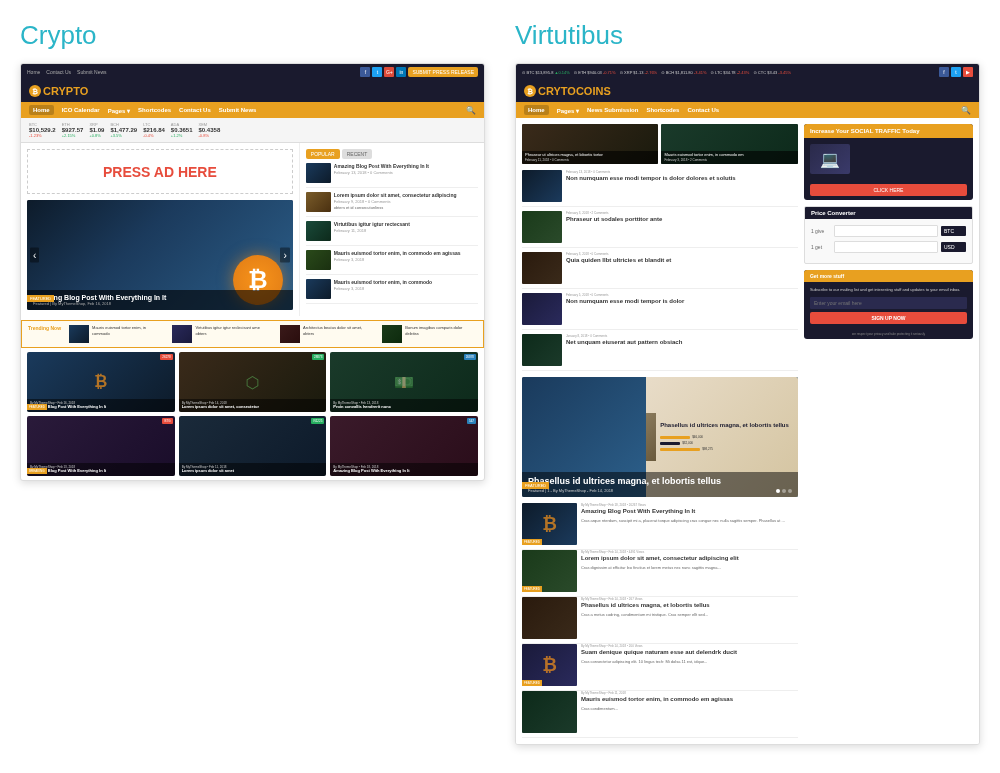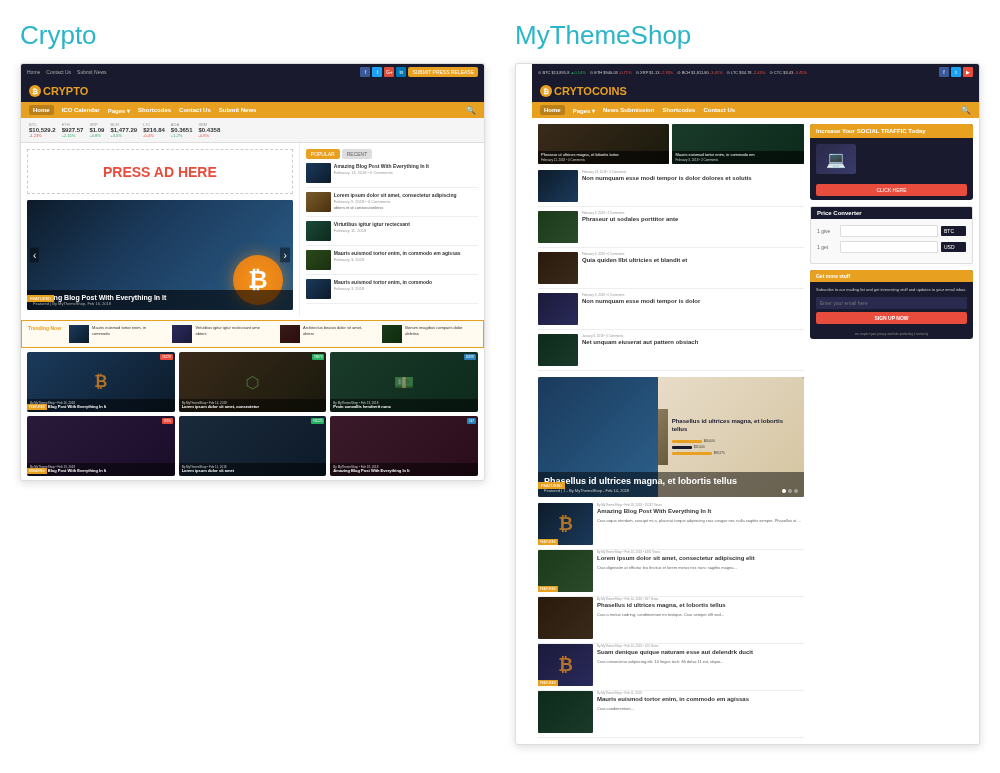--- a/index.html
+++ b/index.html
@@ -403,21 +403,20 @@
       transform: translate(-50%,-50%);
       font-size: 16px;
       color: rgba(50,200,50,0.5);
     }
 
     
     .cc-mockup {
       font-family: Arial, sans-serif;
       font-size: 7px;
       background: #fff;
-      margin-left: 16px;
     }
 
     .cc-top-bar {
       background: #1a1a2e;
       display: flex;
       align-items: center;
       justify-content: space-between;
       padding: 3px 6px;
     }
     .cc-ticker-scroll {
@@ -1004,21 +1003,21 @@
               <div class="grid-card-title">Amazing Blog Post With Everything In It</div>
             </div>
           </div>
         </div>
 
       </div>
     </div>
   </div>
 
   <div class="mockup-column">
-    <div class="section-title">MyThemeShop</div>
+    <div class="section-title">Virtutibus</div>
     <div class="mockup-wrapper">
       <div class="cc-mockup">
 
         <div class="cc-top-bar">
           <div class="cc-ticker-scroll">
             <div class="cc-ticker-item">⊙ BTC $13,895.8 <span>▲0.14%</span></div>
             <div class="cc-ticker-item">⊙ ETH $940.03 <span class="down">-0.71%</span></div>
             <div class="cc-ticker-item">⊙ XRP $1.13 <span class="down">-2.76%</span></div>
             <div class="cc-ticker-item">⊙ BCH $1,811.80 <span class="down">-3.41%</span></div>
             <div class="cc-ticker-item">⊙ LTC $34.78 <span class="down">-2.43%</span></div>

